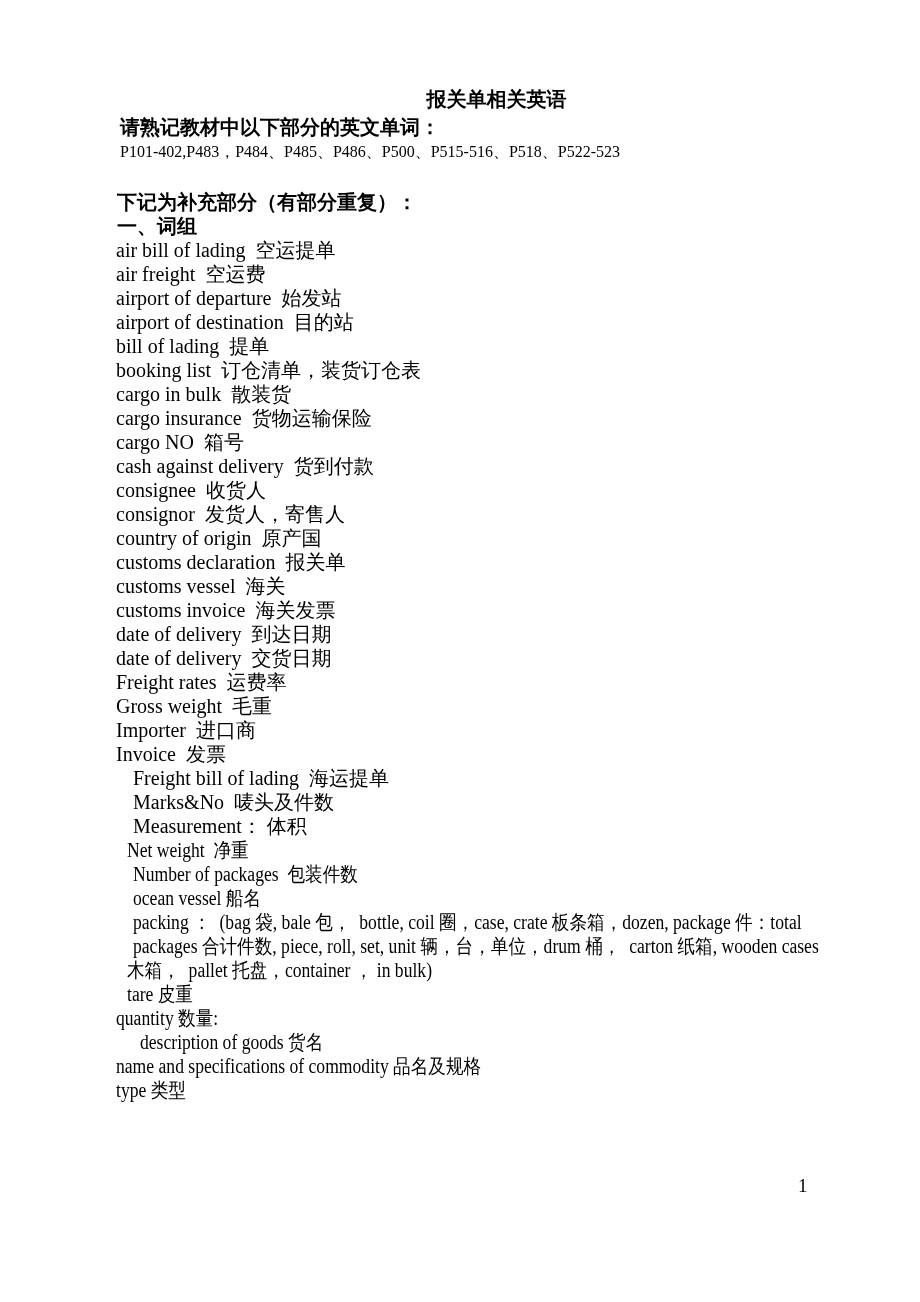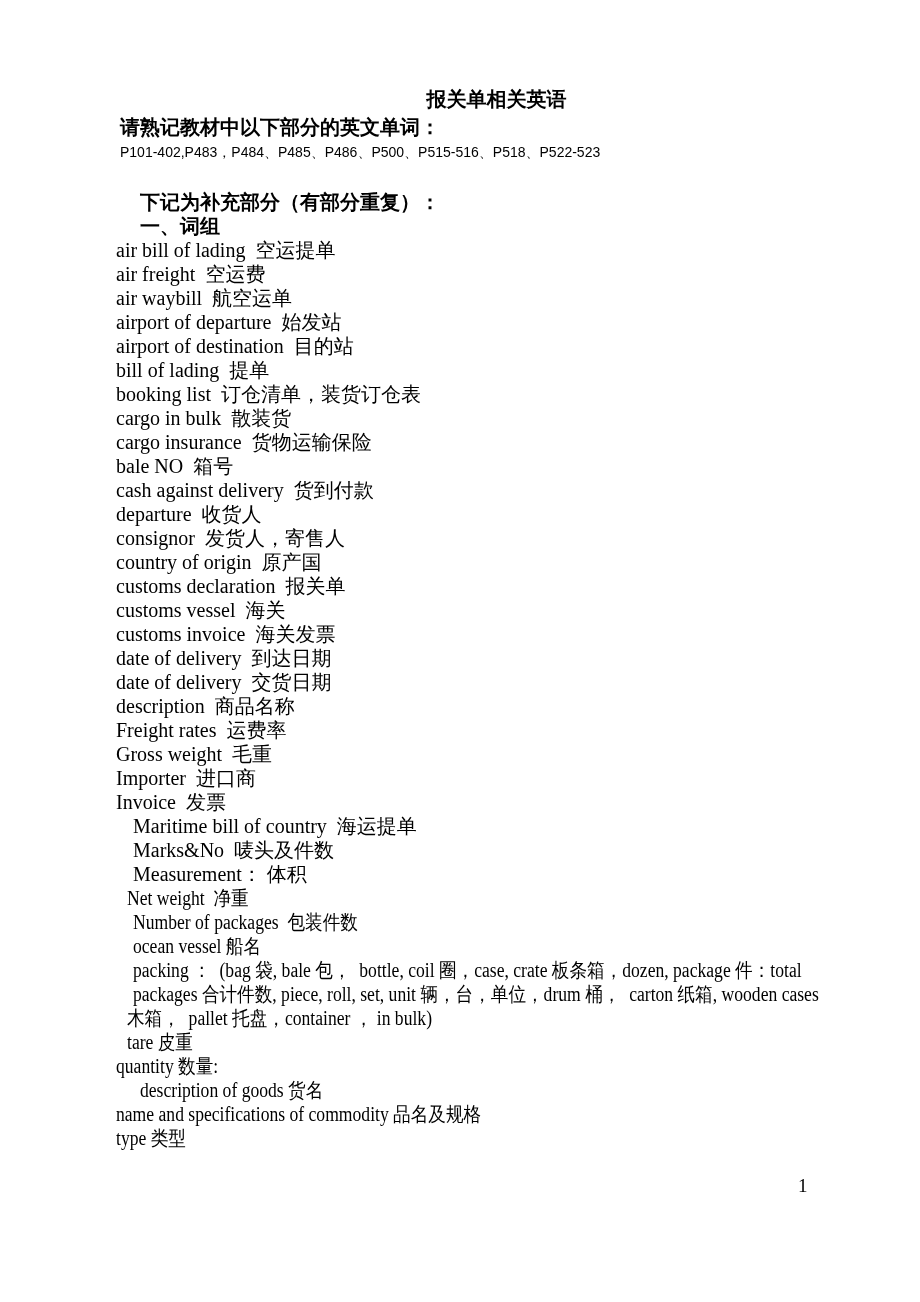--- a/index.html
+++ b/index.html
@@ -24,28 +24,28 @@
   .intro{
     line-height:26px;
     padding-left:4px;
     font-weight:bold;
     font-family:"Liberation Sans", sans-serif;
     white-space:pre;
   }
   .prefs{
     line-height:24px;
     padding-left:4px;
-    font-family:Liberation Sans, sans-serif;
-    font-size:14px;
+    font-family:Liberation Serif, serif;
+    font-size:16px;
     white-space:pre;
   }
   .spacer{height:26px;}
   .hline{
     line-height:24px;
-    margin-left:24px;
+    margin-left:1px;
     font-weight:bold;
     font-family:"Liberation Sans", sans-serif;
     white-space:pre;
   }
   .line{
     line-height:24px;
     white-space:pre;
   }
   .ind-a{}
   .ind-b{margin-left:17px;}
@@ -70,43 +70,41 @@
 <div class="page">
   <div class="title">报关单相关英语</div>
   <div class="intro">请熟记教材中以下部分的英文单词：</div>
   <div class="prefs">P101-402,P483，P484、P485、P486、P500、P515-516、P518、P522-523</div>
   <div class="spacer"></div>
   <div class="hline">下记为补充部分（有部分重复）：</div>
   <div class="hline">一、词组</div>
   <div id="term-list">
       <div class="line ind-a">air bill of lading  空运提单</div>
       <div class="line ind-a">air freight  空运费</div>
-      <div class="line ind-a">air waybill  航空运单</div>
       <div class="line ind-a">airport of departure  始发站</div>
       <div class="line ind-a">airport of destination  目的站</div>
       <div class="line ind-a">bill of lading  提单</div>
       <div class="line ind-a">booking list  订仓清单，装货订仓表</div>
       <div class="line ind-a">cargo in bulk  散装货</div>
       <div class="line ind-a">cargo insurance  货物运输保险</div>
-      <div class="line ind-a">bale NO  箱号</div>
+      <div class="line ind-a">cargo NO  箱号</div>
       <div class="line ind-a">cash against delivery  货到付款</div>
-      <div class="line ind-a">departure  收货人</div>
+      <div class="line ind-a">consignee  收货人</div>
       <div class="line ind-a">consignor  发货人，寄售人</div>
       <div class="line ind-a">country of origin  原产国</div>
       <div class="line ind-a">customs declaration  报关单</div>
       <div class="line ind-a">customs vessel  海关</div>
       <div class="line ind-a">customs invoice  海关发票</div>
       <div class="line ind-a">date of delivery  到达日期</div>
       <div class="line ind-a">date of delivery  交货日期</div>
-      <div class="line ind-a">description  商品名称</div>
       <div class="line ind-a">Freight rates  运费率</div>
       <div class="line ind-a">Gross weight  毛重</div>
       <div class="line ind-a">Importer  进口商</div>
       <div class="line ind-a">Invoice  发票</div>
-      <div class="line ind-b">Maritime bill of country  海运提单</div>
+      <div class="line ind-b">Freight bill of lading  海运提单</div>
       <div class="line ind-b">Marks&amp;No  唛头及件数</div>
       <div class="line ind-b">Measurement： 体积</div>
       <div class="line ind-c narrow">Net weight  净重</div>
       <div class="line ind-b narrow">Number of packages  包装件数</div>
       <div class="line ind-b narrow">ocean vessel 船名</div>
       <div class="line ind-b narrow">packing ：  (bag 袋, bale 包，  bottle, coil 圈，case, crate 板条箱，dozen, package 件：total</div>
       <div class="line ind-b narrow">packages 合计件数, piece, roll, set, unit 辆，台，单位，drum 桶，  carton 纸箱, wooden cases</div>
       <div class="line ind-c narrow">木箱，  pallet 托盘，container ， in bulk)</div>
       <div class="line ind-c narrow">tare 皮重</div>
       <div class="line ind-0 narrow">quantity 数量:</div>

